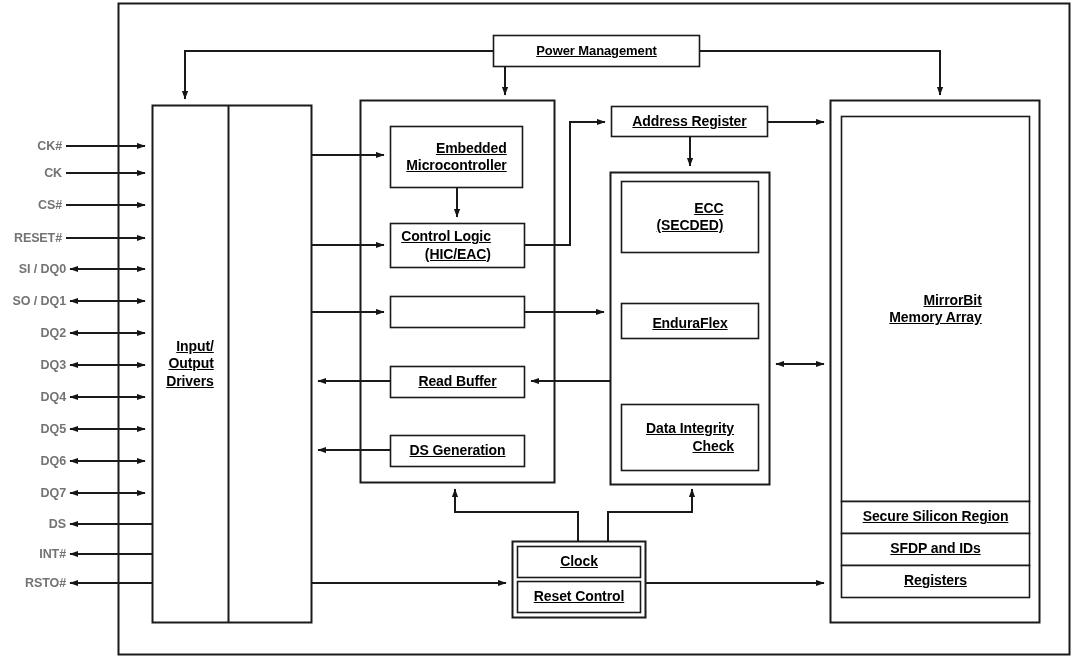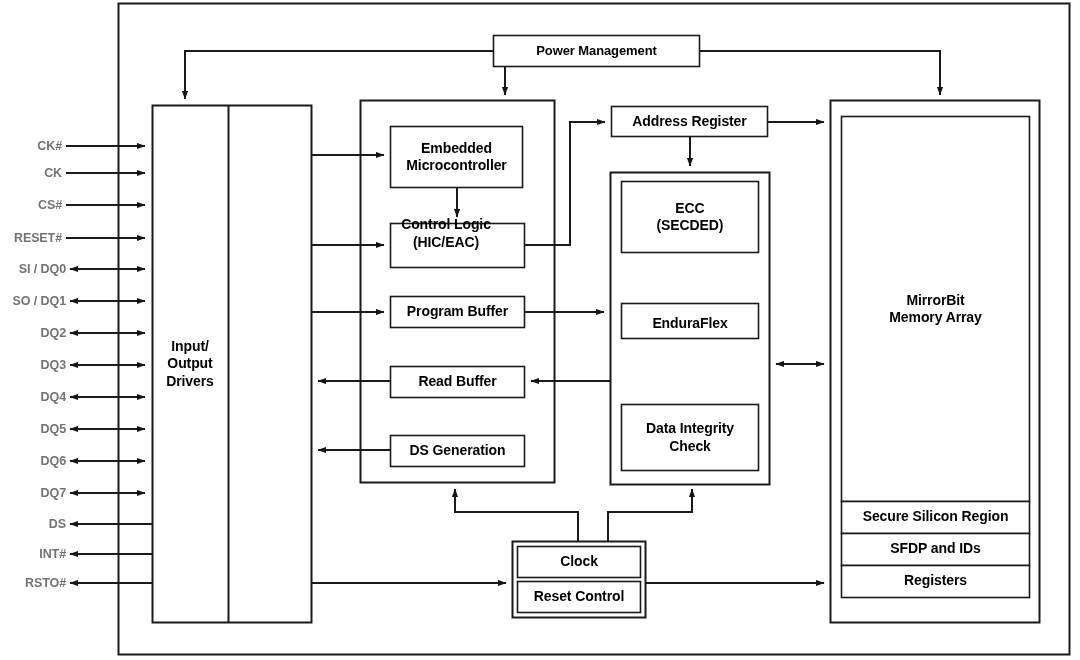--- a/index.html
+++ b/index.html
@@ -20,27 +20,28 @@
     left: 0;
     top: 0;
     width: 1080px;
     height: 660px;
   }
   .blk-label {
     position: absolute;
     display: flex;
     align-items: center;
     justify-content: center;
-    text-align: center;
+    text-align: right;
     font-weight: bold;
     color: #000000;
     line-height: 1.22;
     letter-spacing: -0.1px;
     pointer-events: none;
     white-space: pre-line;
+    text-decoration: underline;
   }
   .pin-label {
     position: absolute;
     display: flex;
     align-items: center;
     justify-content: flex-end;
     font-weight: bold;
     font-size: 12.5px;
     color: #737373;
     letter-spacing: -0.1px;
@@ -205,24 +206,23 @@
   <div class="blk-label fs13" style="left:493px;top:35px;width:207px;height:32px;">Power Management</div>
 
   <div class="blk-label fs125" style="left:152px;top:105px;width:76px;height:518px;">Input/
 Output
 Drivers</div>
 
 
   <div class="blk-label fs125" style="left:390px;top:126px;width:133px;height:62px;">Embedded
 Microcontroller</div>
 
-  <div class="blk-label fs125" style="left:390px;top:211px;width:112px;height:45px;">Control Logic
+  <div class="blk-label fs125" style="left:390px;top:223px;width:112px;height:45px;">Control Logic
 (HIC/EAC)</div>
 
-  <div class="blk-label fs125" style="left:390px;top:296px;width:135px;height:32px;">Program Buffer</div>
 
   <div class="blk-label fs125" style="left:390px;top:366px;width:135px;height:32px;">Read Buffer</div>
 
   <div class="blk-label fs125" style="left:390px;top:435px;width:135px;height:32px;">DS Generation</div>
 
   <div class="blk-label fs125" style="left:611px;top:106px;width:157px;height:31px;">Address Register</div>
 
   <div class="blk-label fs125" style="left:621px;top:181px;width:138px;height:72px;">ECC
 (SECDED)</div>
 

